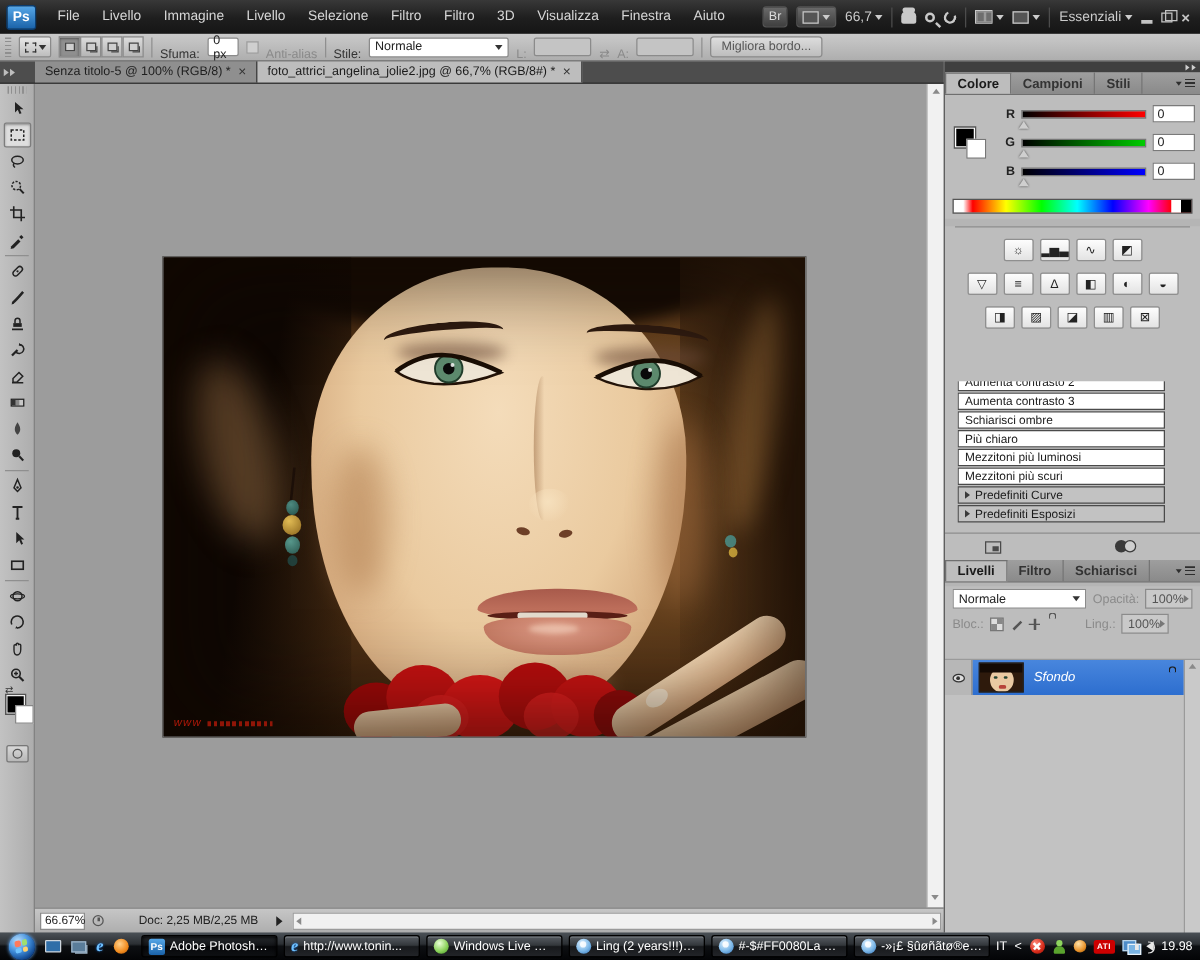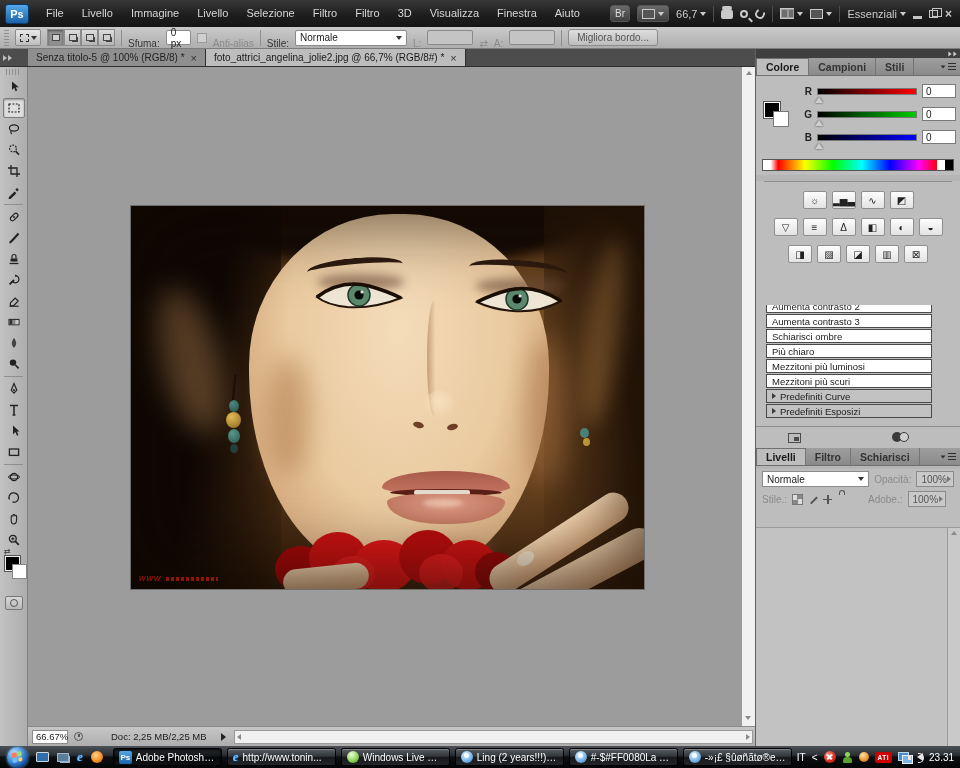--- a/index.html
+++ b/index.html
@@ -721,32 +721,46 @@
             <span>Normale</span>
             <span class="caret-dk"></span>
           </div>
         <span class="lp-dim">Opacità:</span>
         <div class="lp-valbox">
             <span>100%</span>
             <span class="mini-r"></span>
           </div>
       </div>
       <div class="lp-row">
-        <span class="lp-dim">Stile.:</span>
+        <span class="lp-dim">Bloc.:</span>
         <span class="lockico lk-checker"></span>
         <span class="lockico lk-brush"></span>
         <span class="lockico lk-move"></span>
         <span class="lockico"><span class="lk-lock"></span></span>
-        <span class="lp-dim" style="margin-left:14px">Adobe.:</span>
+        <span class="lp-dim" style="margin-left:14px">Ling.:</span>
         <div class="lp-valbox">
             <span>100%</span>
             <span class="mini-r"></span>
           </div>
       </div>
       <div id="layerlist">
+        <div id="layerrow">
+          <div id="eyecell">
+              <span class="eye" ata=""></span>
+            </div>
+          <div id="lthumb">
+            <span class="th-face"></span>
+              <span class="th-hair"></span>
+              <span class="th-eye1"></span>
+              <span class="th-eye2"></span>
+              <span class="th-lips"></span>
+          </div>
+          <span id="layername">Sfondo</span>
+          <span id="layerlock"><span class="lk-lock"></span></span>
+        </div>
         <div id="lscroll">
           <div class="sb-arrow sb-up" style="margin-top:3px"></div>
 
         </div>
       </div>
 
     </div>
   </div>
 
   <div id="taskbar" class="abs">
@@ -790,17 +804,17 @@
     </div>
     <div id="tray">
       <span>IT</span>
       <span>&lt;</span>
       <span class="tr-redx"></span>
       <span class="tr-green"></span>
       <span class="tr-msgr"></span>
       <span class="tr-ati">ATI</span>
       <span class="tr-disp"></span>
       <span class="tr-spk"></span>
-      <span>23.31</span>
+      <span>19.98</span>
     </div>
   </div>
 
 </div>
 
 </body></html>

